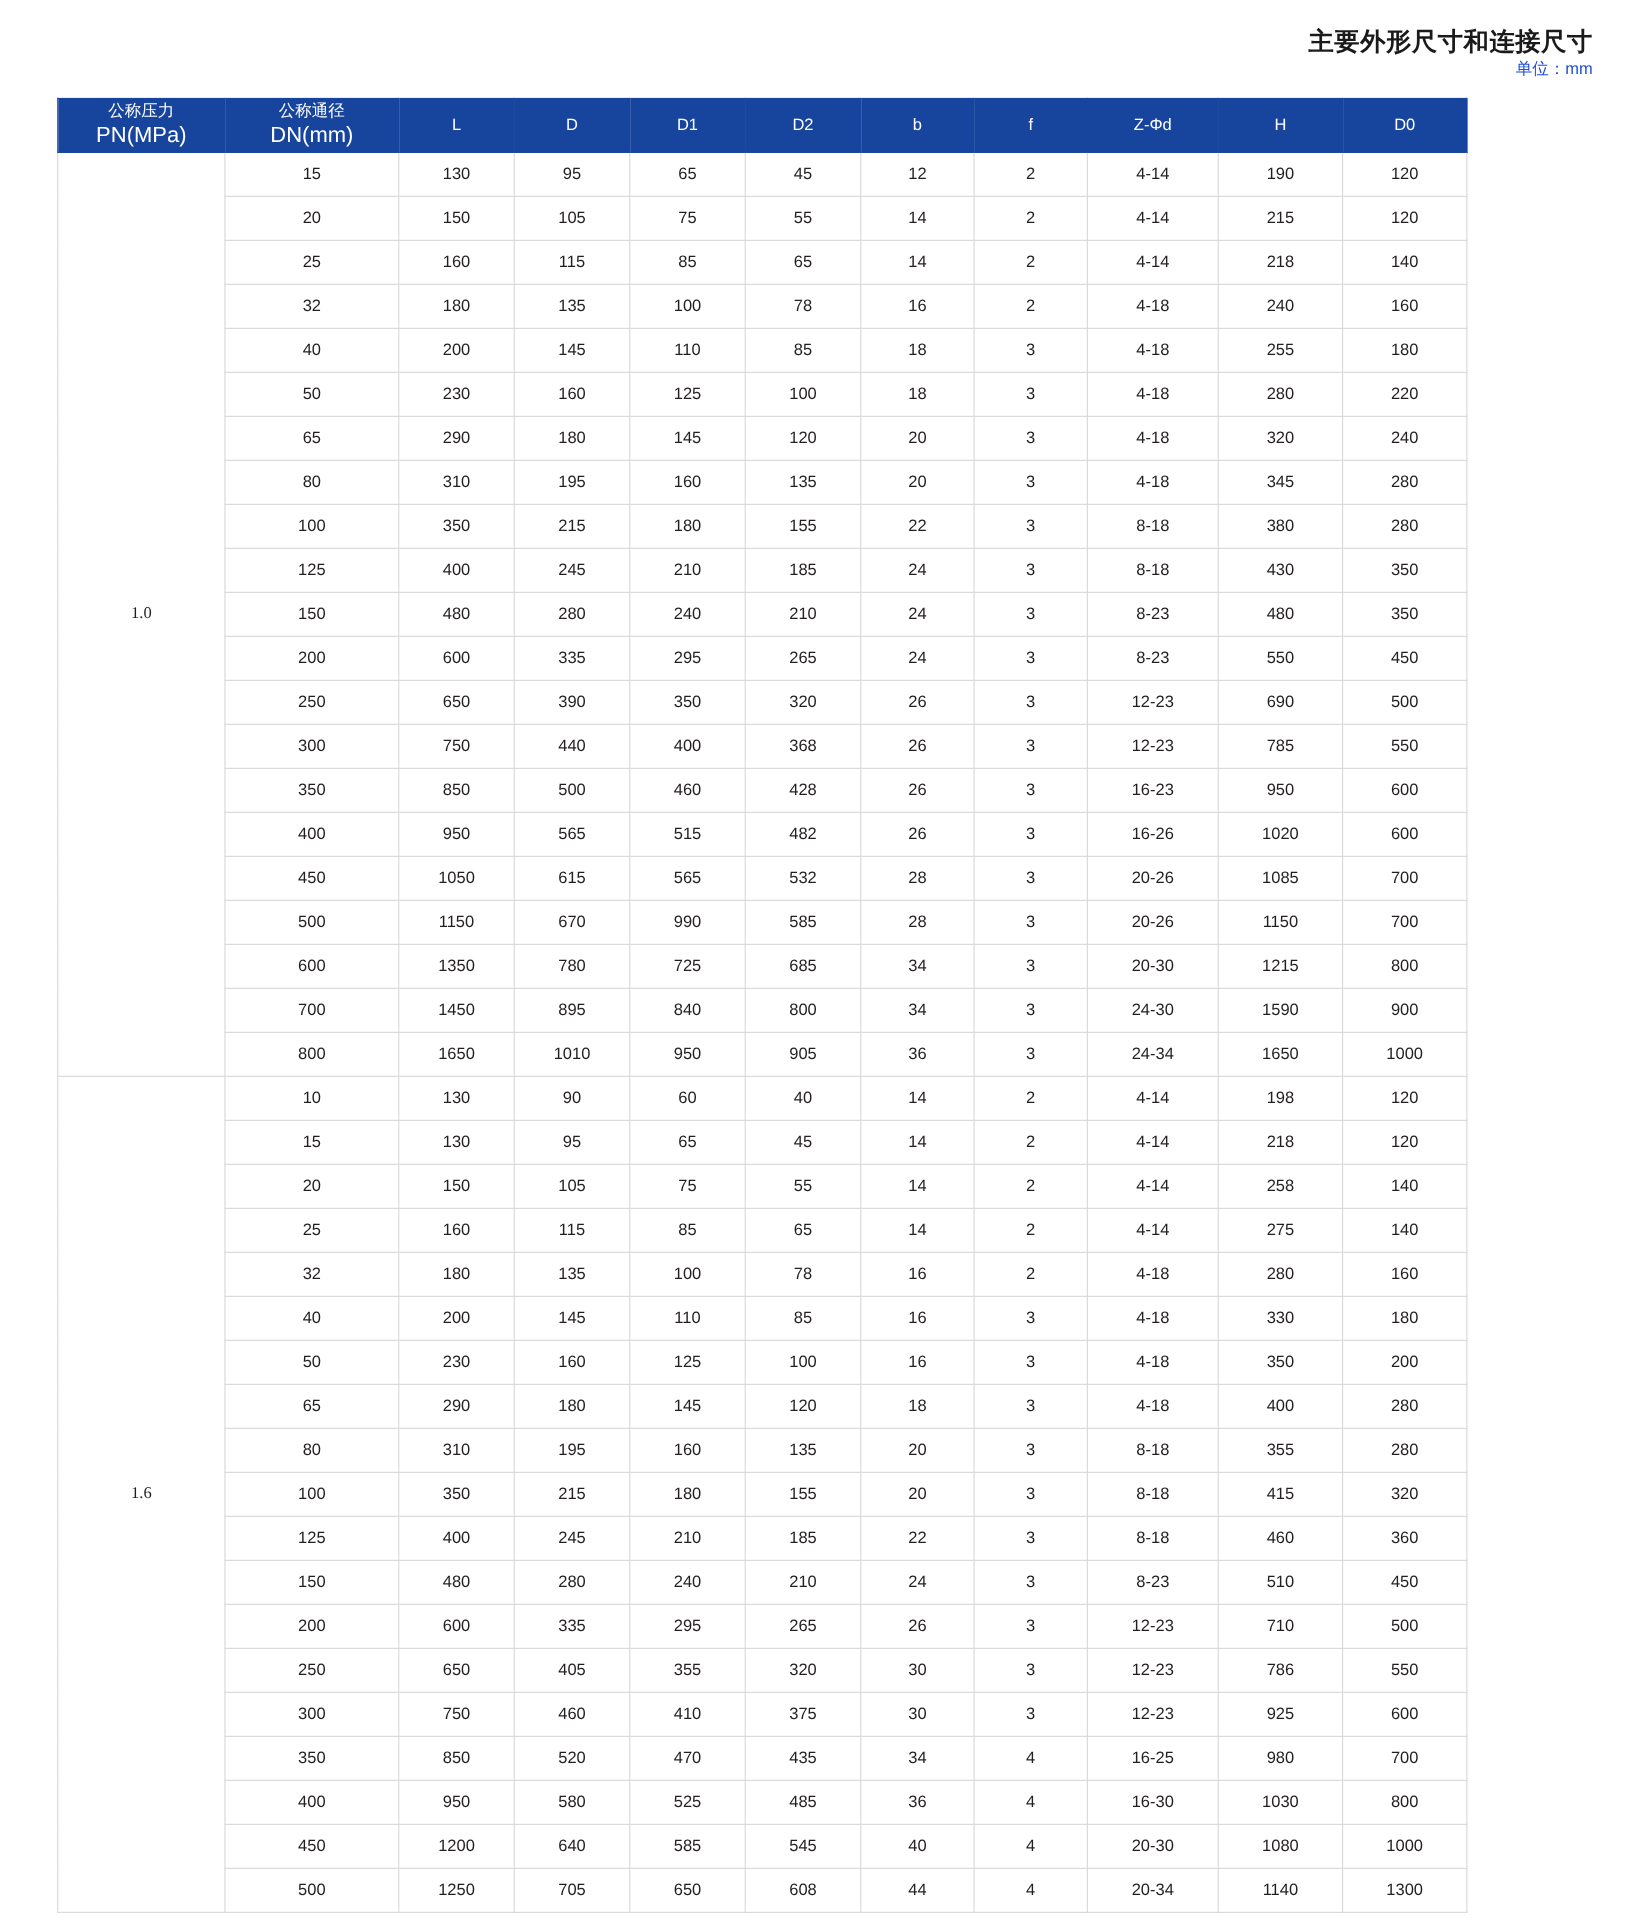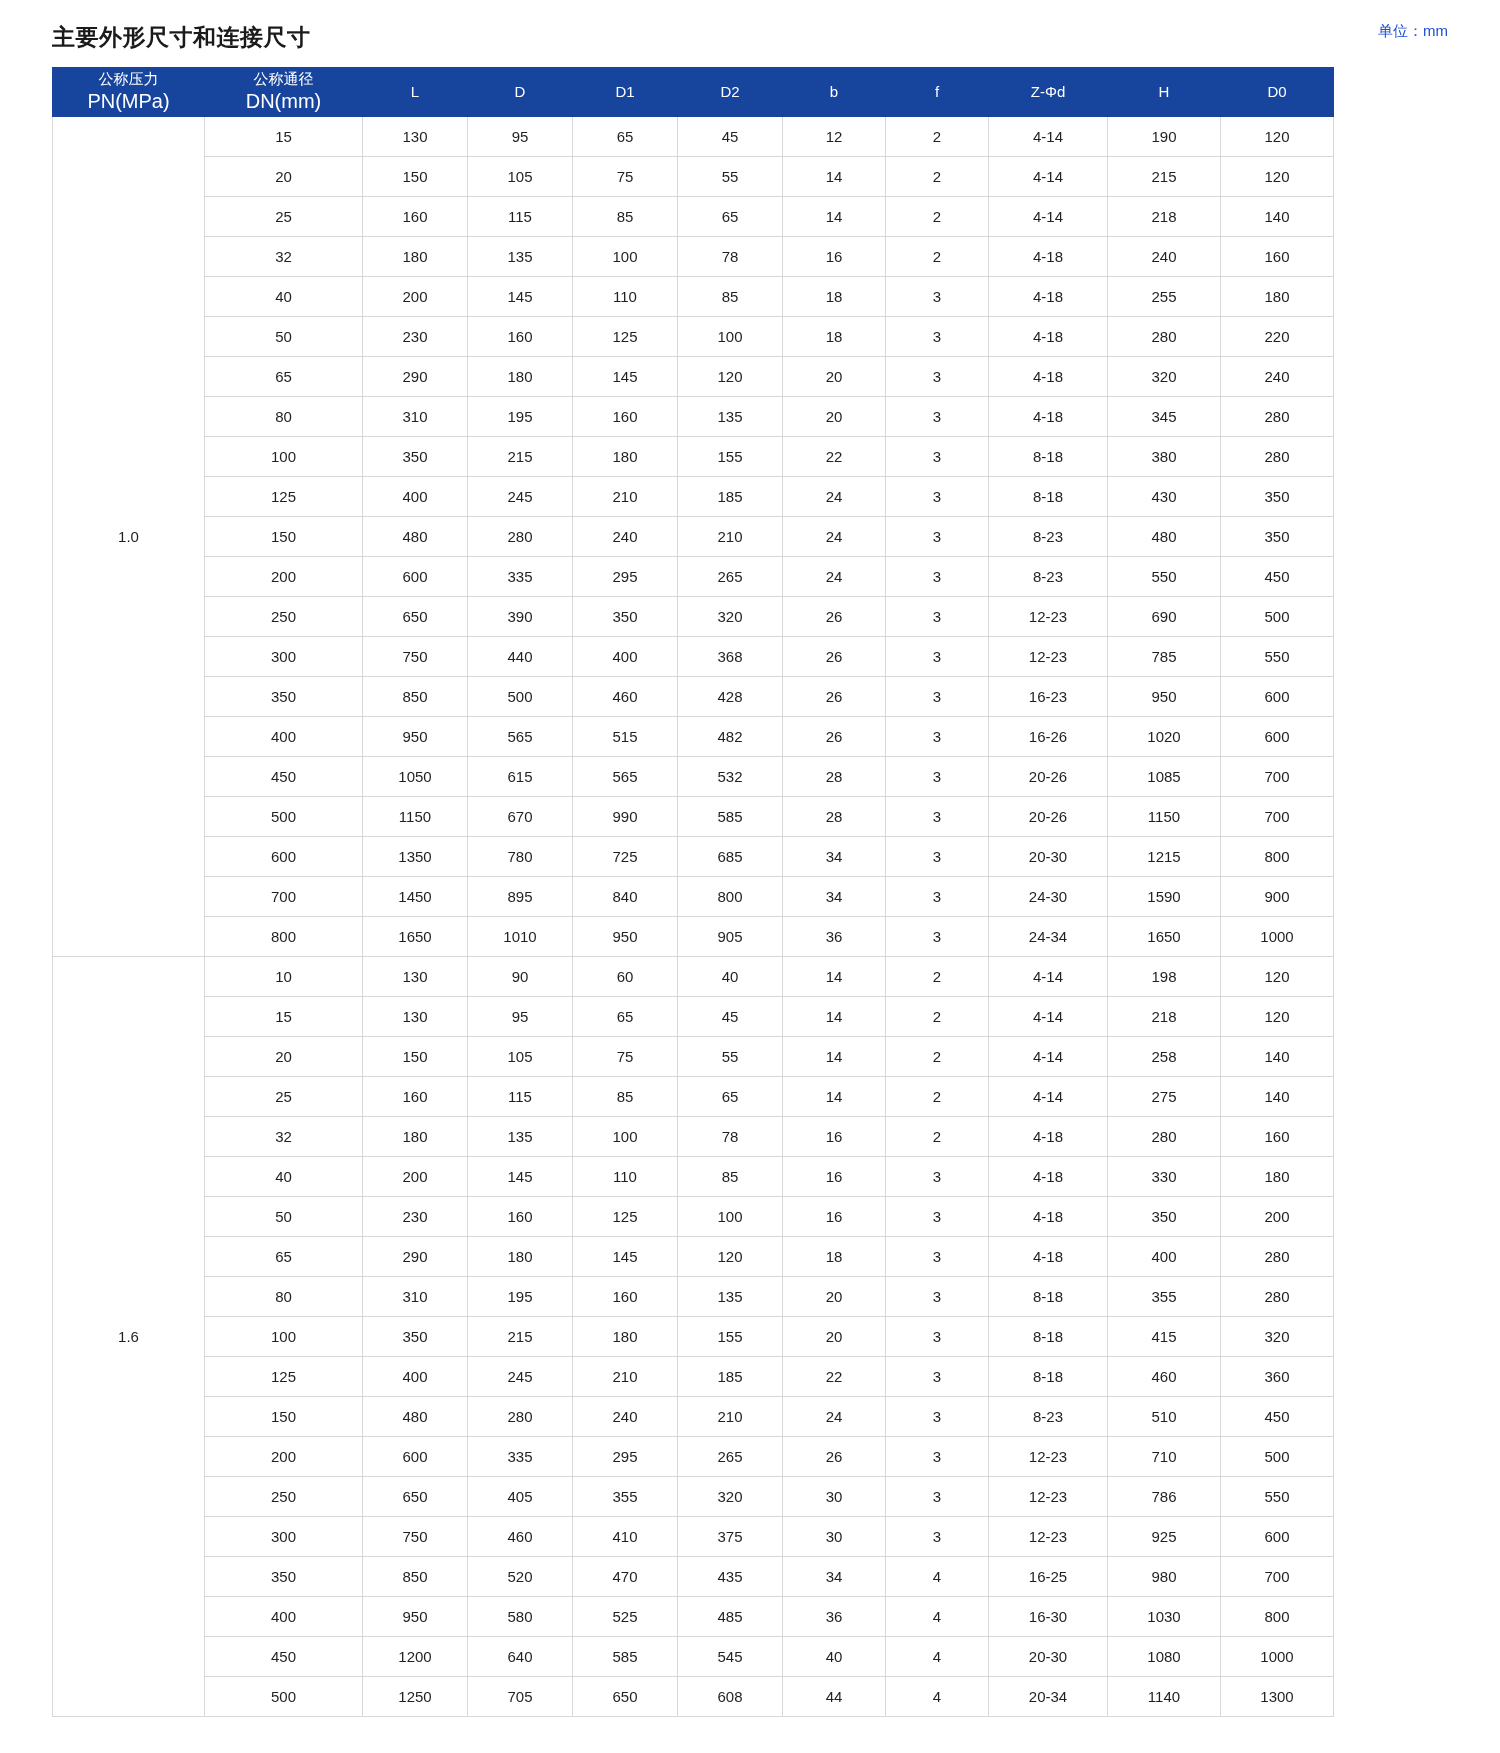--- a/index.html
+++ b/index.html
@@ -15,22 +15,24 @@
   }
   .page {
     position: relative;
     width: 1500px;
     min-height: 1753px;
     box-sizing: border-box;
     padding: 22px 52px 0 52px;
   }
   .head-row {
     display: flex;
+    align-items: flex-end;
     justify-content: space-between;
     margin-bottom: 14px;
+    flex-direction: column;
   }
   .doc-title {
     font-size: 23px;
     font-weight: bold;
     letter-spacing: 0.5px;
     color: #1a1a1a;
   }
   .doc-unit {
     font-size: 15px;
     color: #1d4ed8;
@@ -60,20 +62,21 @@
     height: 37px;
     font-size: 15px;
     text-align: center;
     color: #231f20;
     background: #ffffff;
   }
   td.pn-cell {
     font-size: 15px;
     border-left: 1px solid #d7d7d7;
     border-right: 1px solid #d7d7d7;
+    font-family: Liberation Serif, serif;
   }
   
   col.c-pn   { width: 152px; }
   col.c-dn   { width: 158px; }
   col.c-l    { width: 105px; }
   col.c-d    { width: 105px; }
   col.c-d1   { width: 105px; }
   col.c-d2   { width: 105px; }
   col.c-b    { width: 103px; }
   col.c-f    { width: 103px; }

